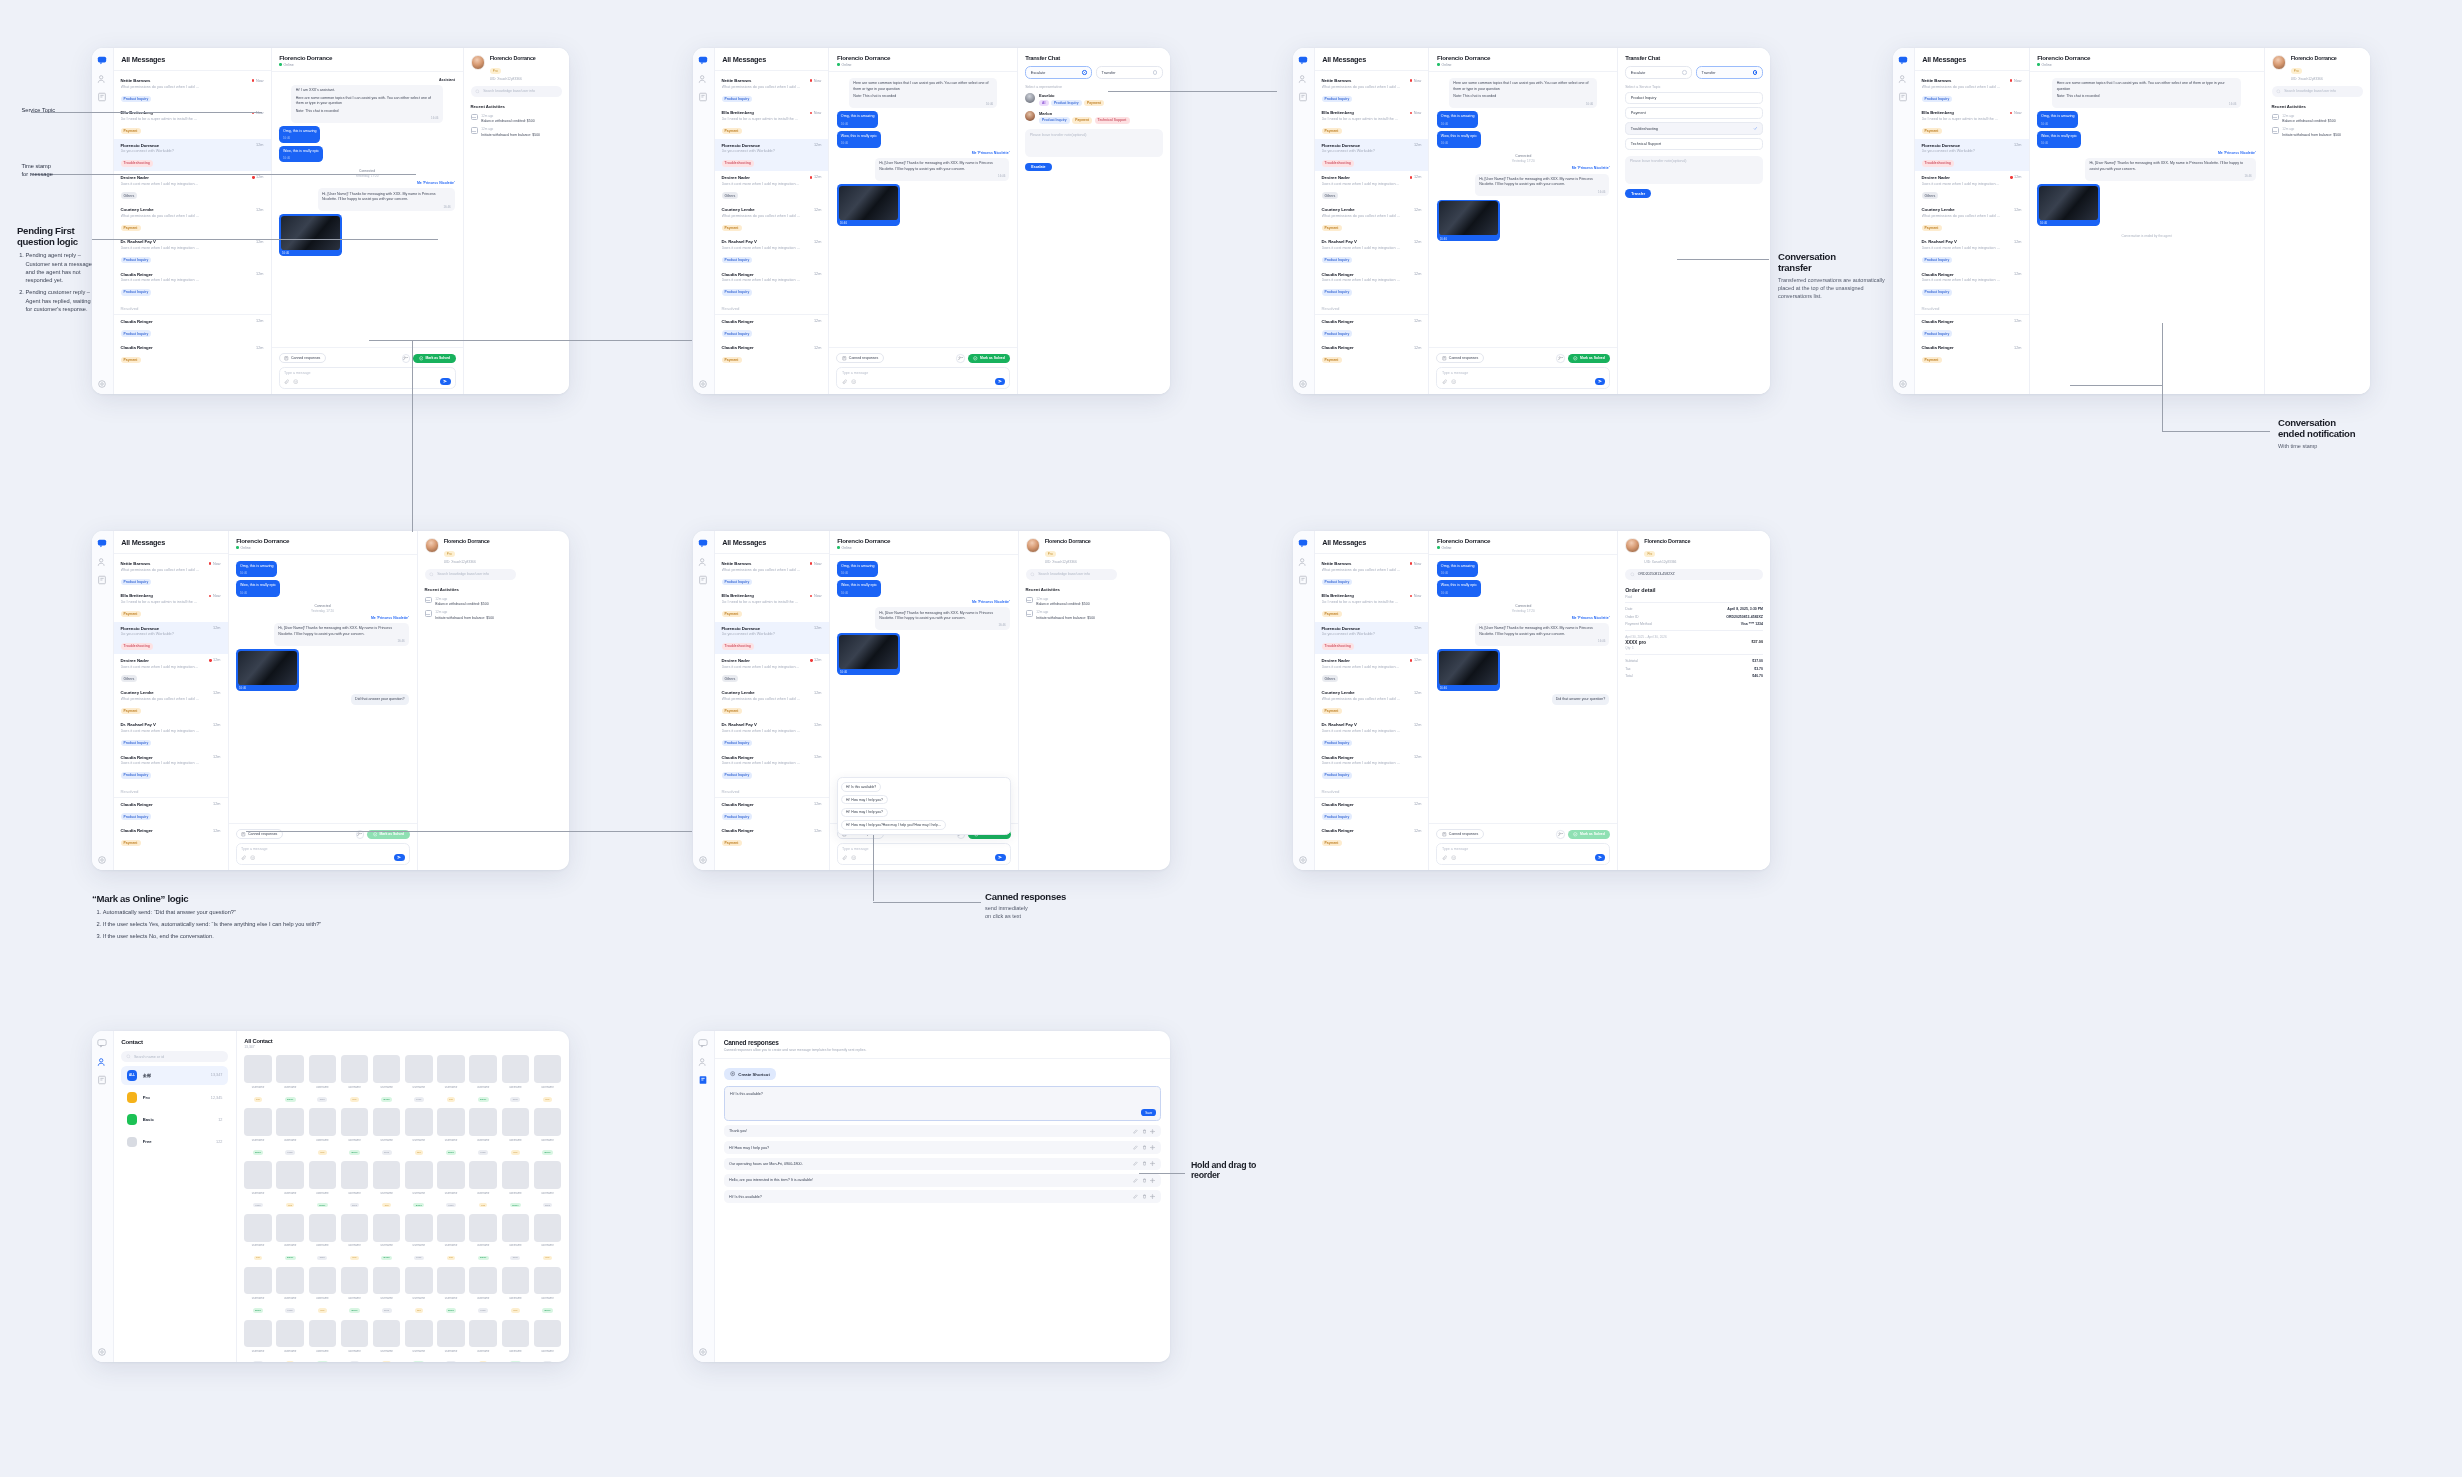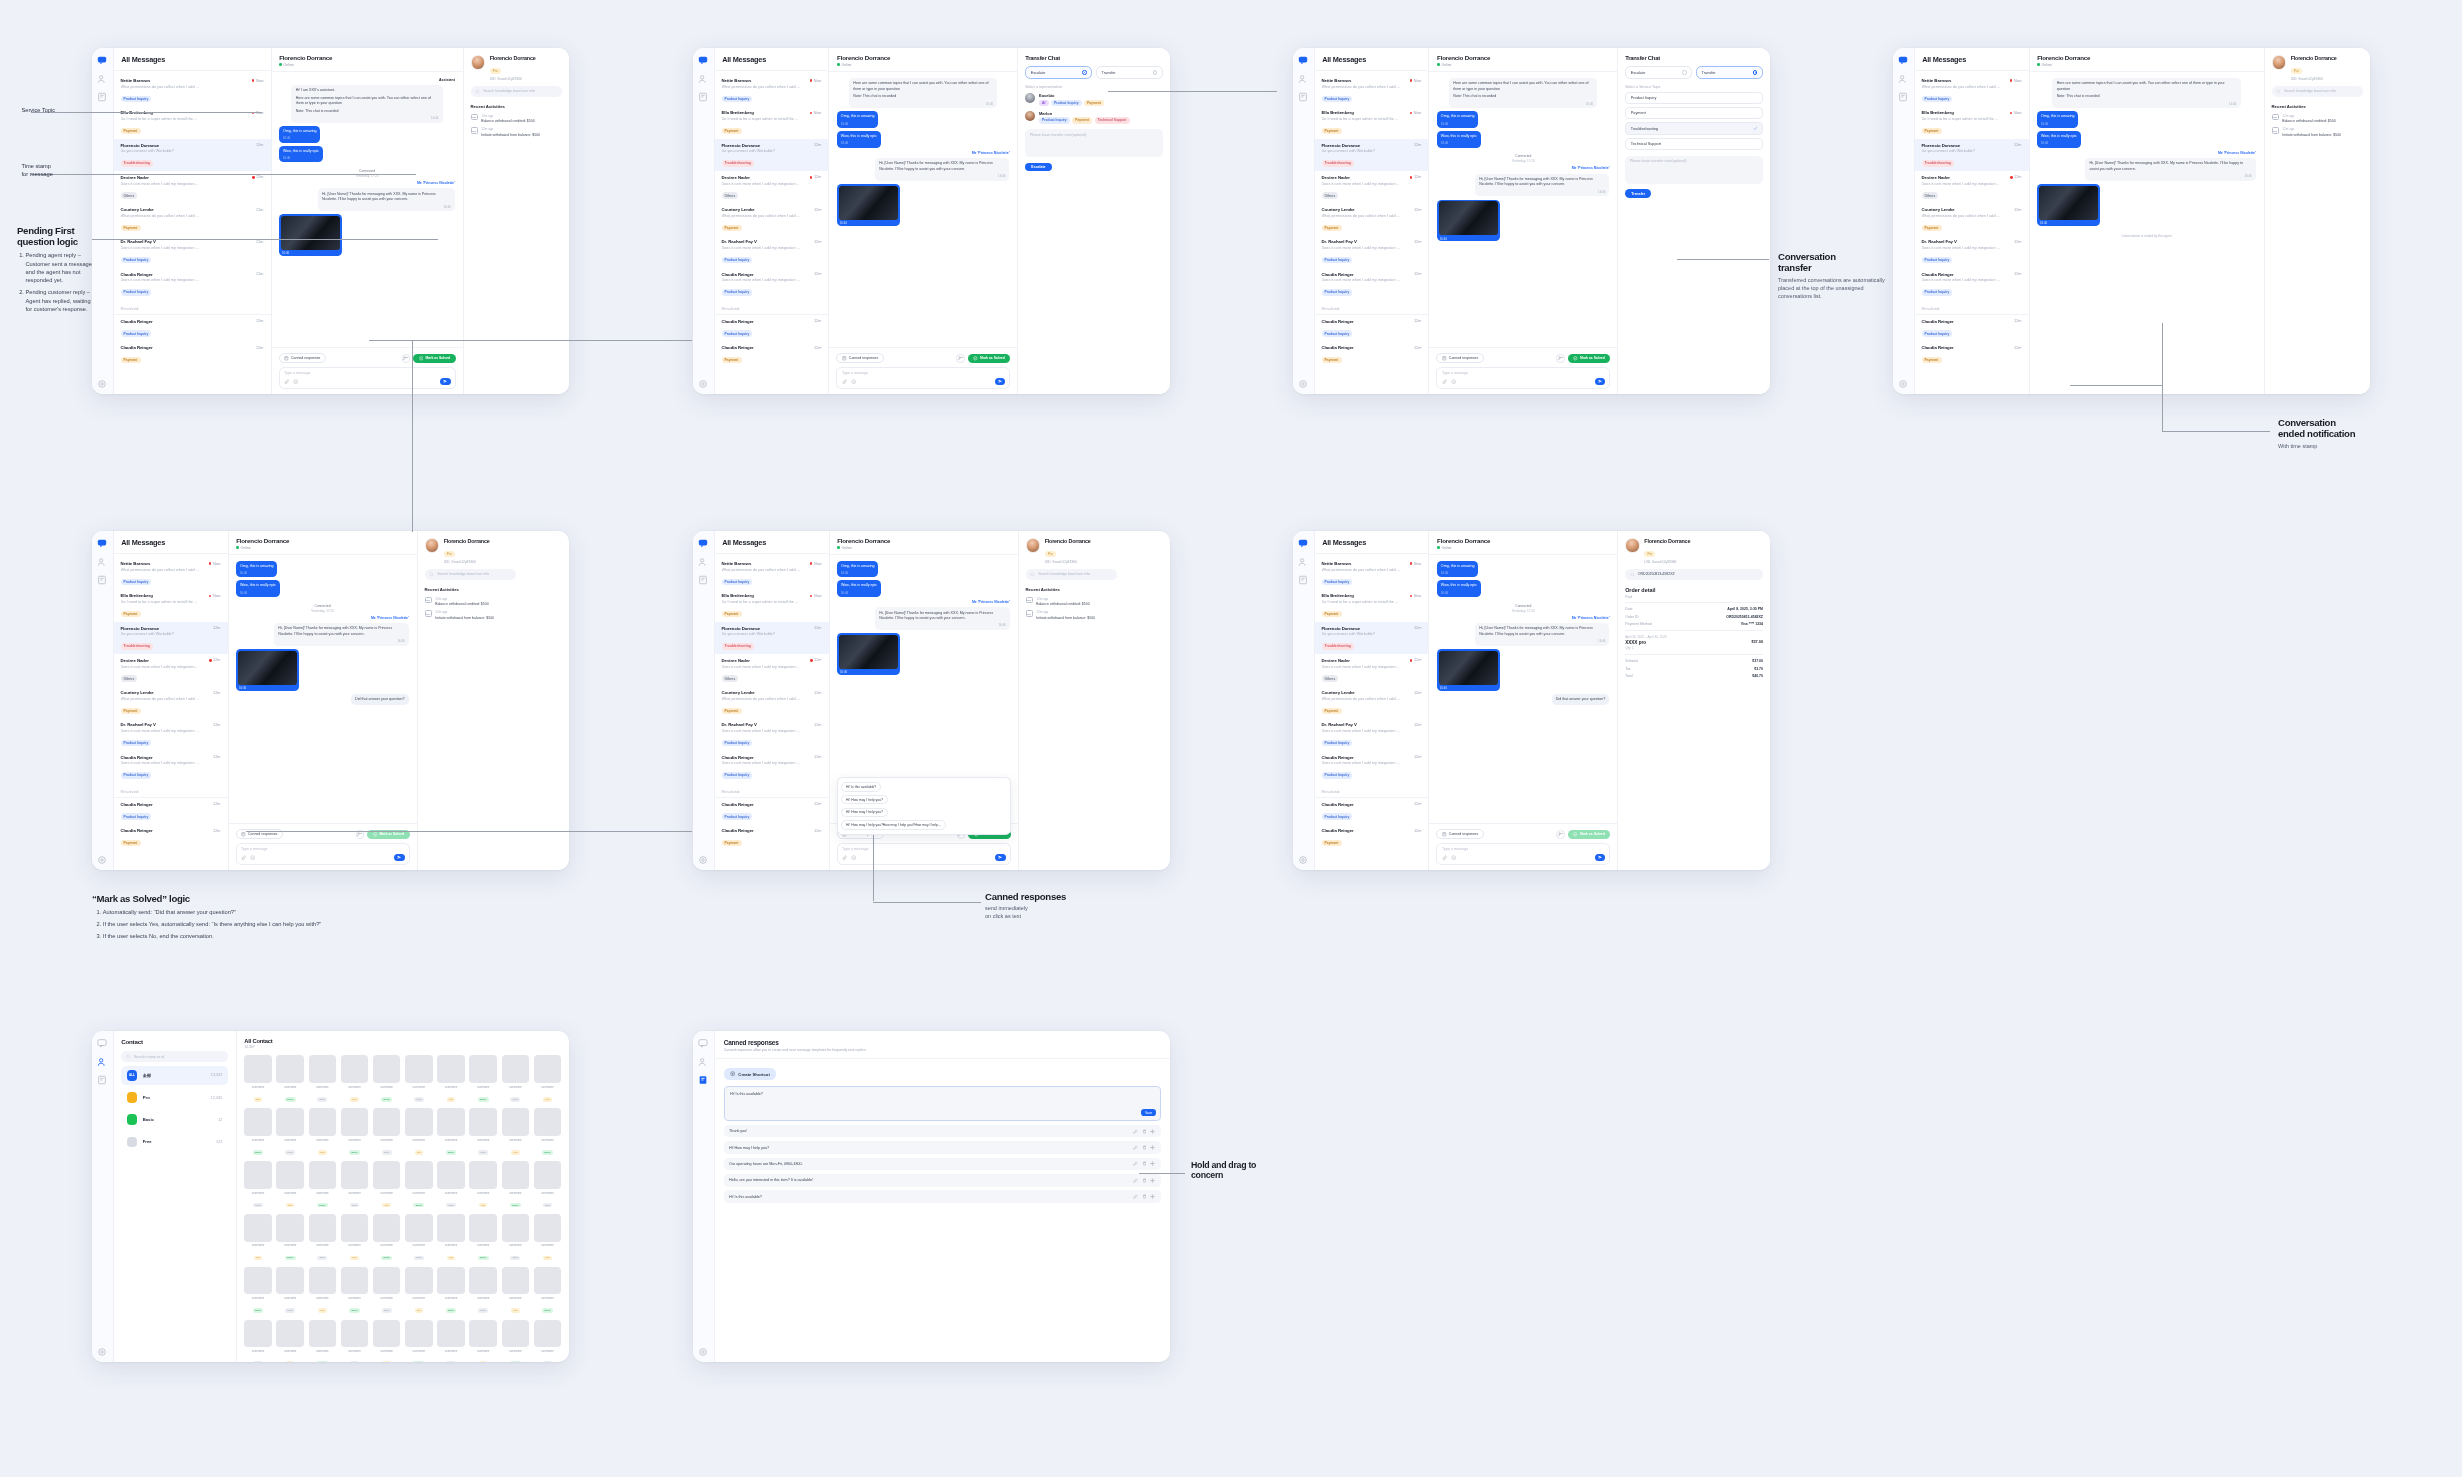--- a/index.html
+++ b/index.html
@@ -1753,33 +1753,33 @@
     <p class="sub">Transferred conversations are automatically placed at the top of the unassigned conversations list.</p>
   </div>
 
   <div class="ann" style="left:2278px; top:417px; width:131px;">
     <h4 style="white-space:pre-line">Conversation
 ended notification</h4>
     <p class="sub">With time stamp</p>
   </div>
 
   <div class="ann" style="left:92px; top:893px; width:231px;">
-    <h4>“Mark as Solved” logic</h4>
+    <h4>“Mark as Online” logic</h4>
     <ol style="margin-left:10.8px">
       <li>Automatically send: “Did that answer your question?”</li>
       <li>If the user selects Yes, automatically send: “Is there anything else I can help you with?”</li>
       <li>If the user selects No, end the conversation.</li>
     </ol>
   </div>
 
   <div class="ann" style="left:985px; top:891px; width:123px;">
     <h4>Canned responses</h4>
     <p class="sub" style="white-space:pre-line">send immediately
 on click as text</p>
   </div>
 
   <div class="ann" style="left:1191px; top:1160px; width:108px;">
     <h4 style="white-space:pre-line; font-size:8.8px">Hold and drag to
-concern</h4>
+reorder</h4>
   </div>
 
 </div>
 
 
 </body></html>

